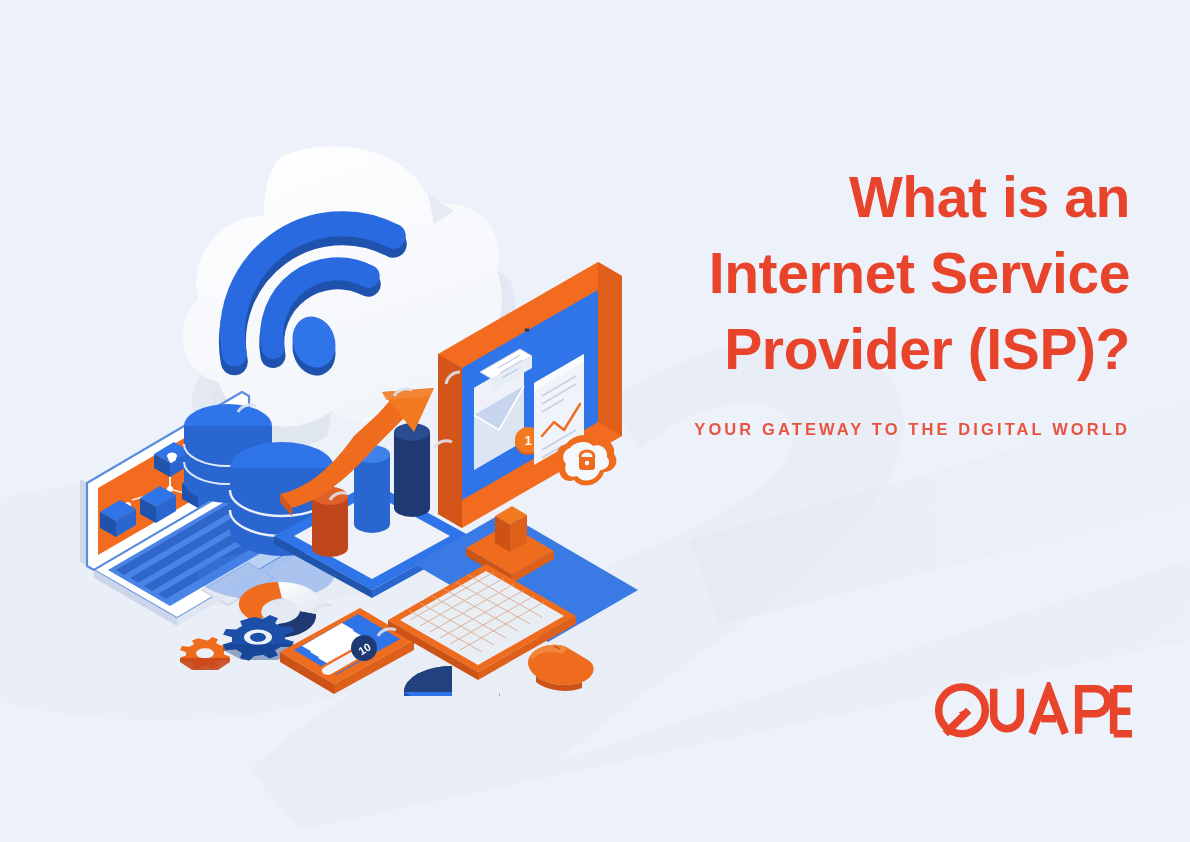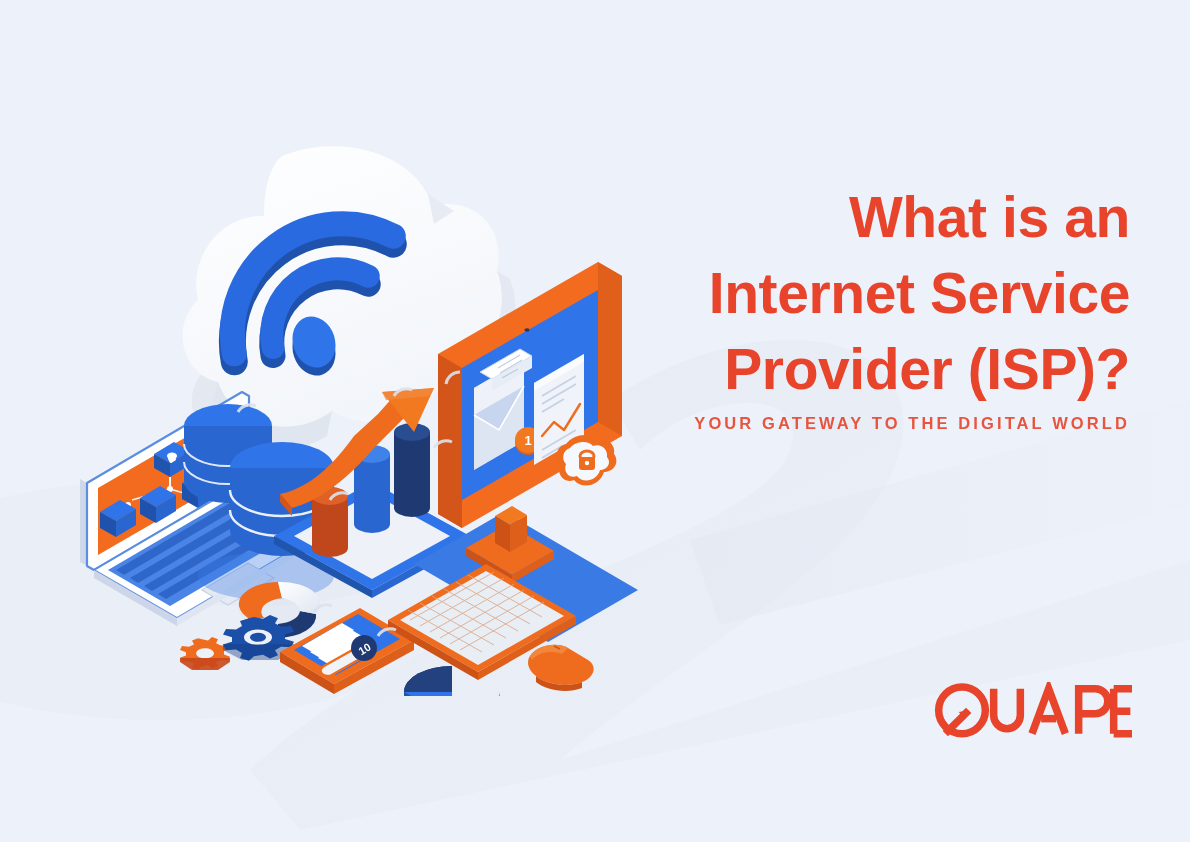--- a/index.html
+++ b/index.html
@@ -17,33 +17,34 @@
   
   .illustration {
     position:absolute;
     left:42px; top:96px;
     width:640px; height:600px;
   }
 
   
   .text-col {
     position:absolute;
-    right:60px; top:180px;
+    right:60px; top:160px;
     width:520px;
     text-align:right;
   }
   .headline {
     color:#e8432b;
     font-size:57px;
     font-weight:bold;
     line-height:1.33;
     letter-spacing:-0.4px;
     white-space:pre-line;
   }
   .subtitle {
+    margin-top:26px;
     color:#e8543f;
     font-size:16.5px;
     font-weight:bold;
     letter-spacing:3.1px;
     line-height:2.0;
   }
 
   
   .logo {
     position:absolute;

